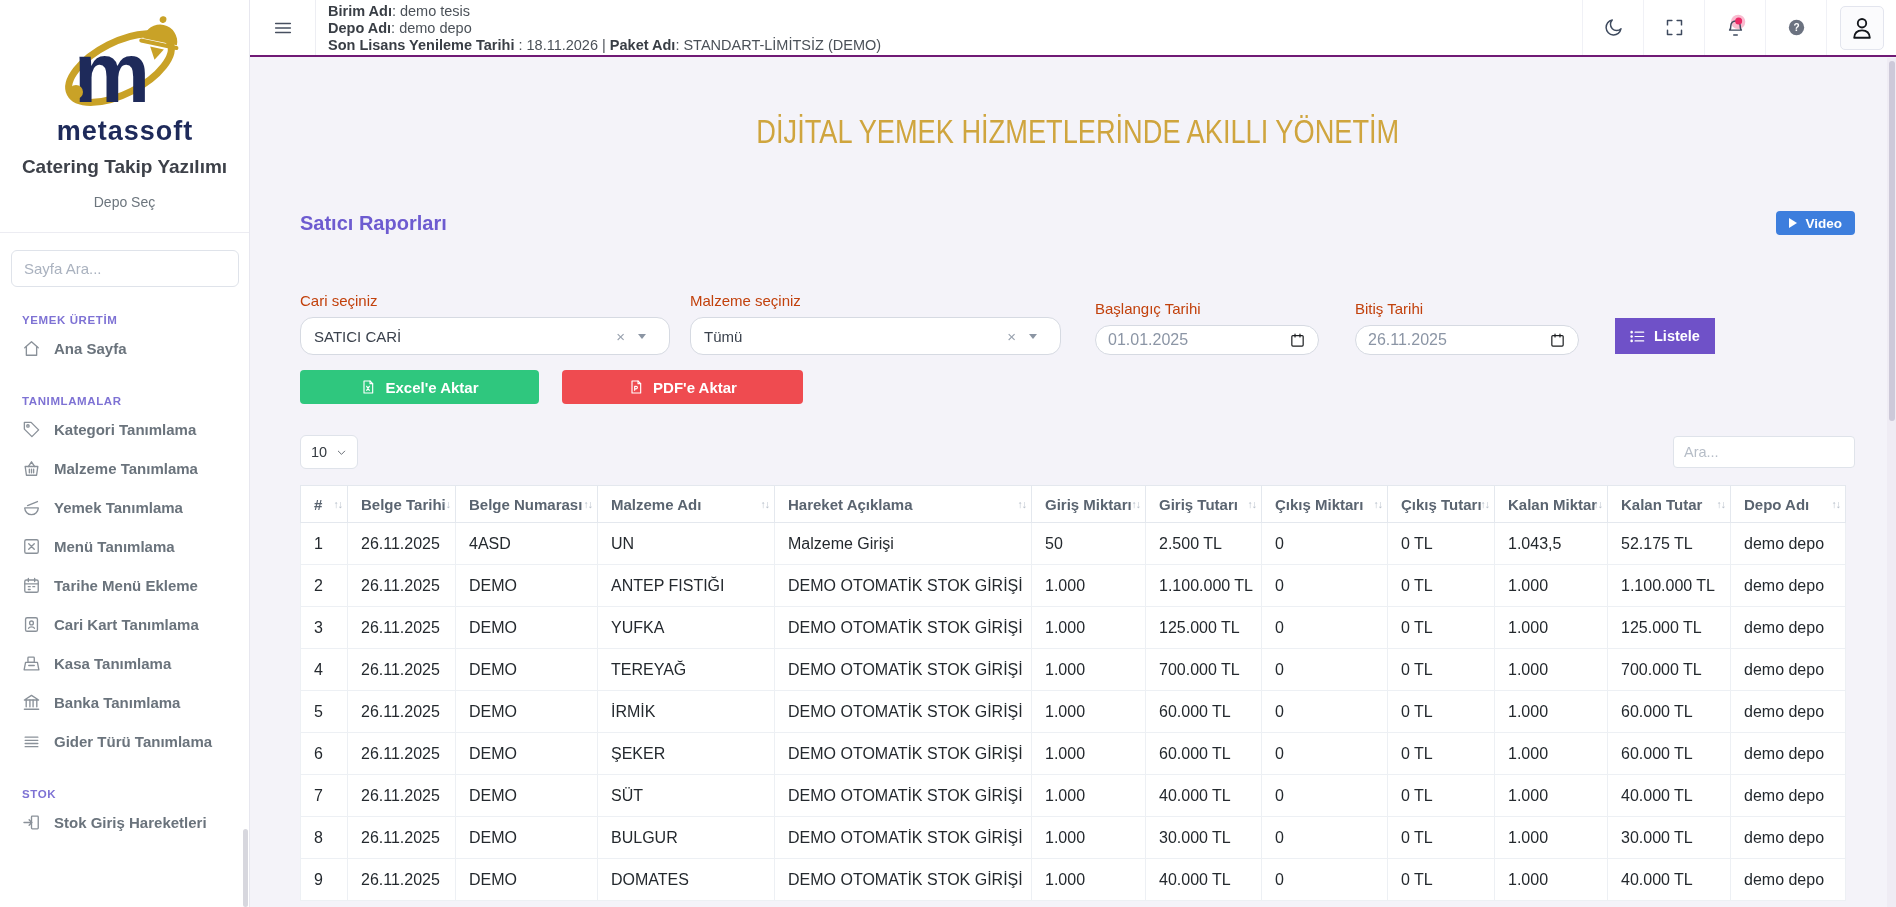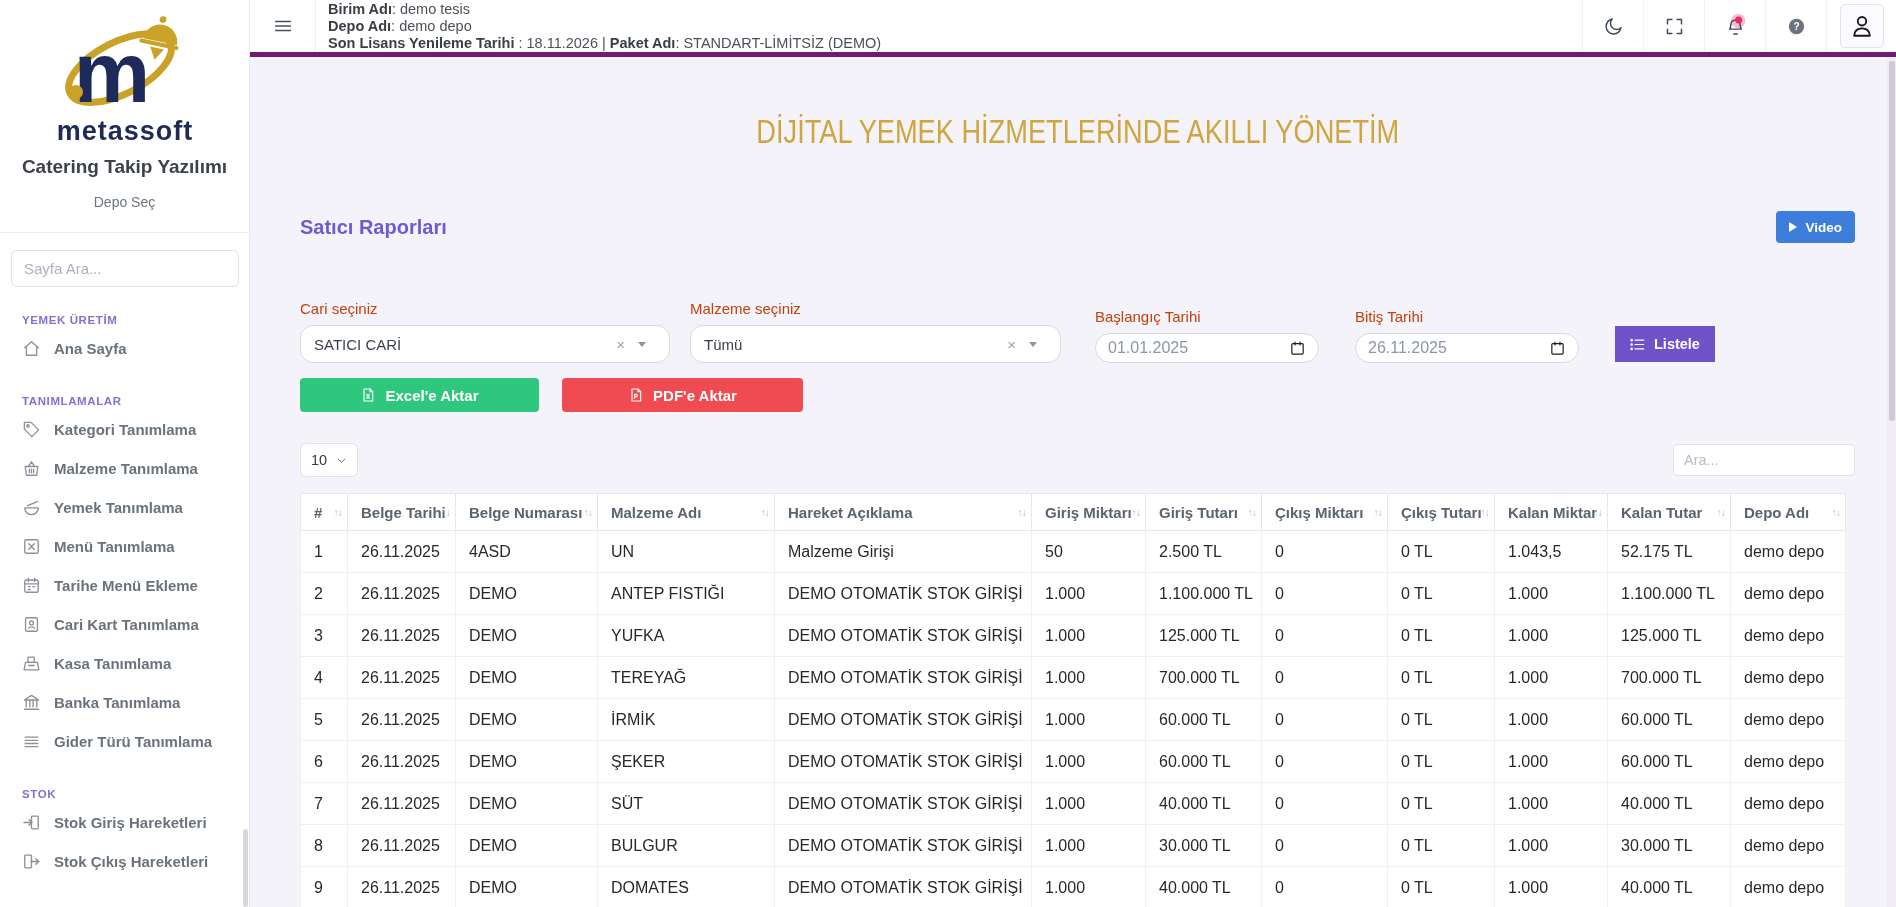--- a/index.html
+++ b/index.html
@@ -16,41 +16,41 @@
   .sidebar-divider{border:none;border-top:1px solid #ececf2;margin-top:22px}
   .sidebar-search{display:block;margin:17px 11px 0;width:228px;height:37px;border:1px solid #dfe3ea;border-radius:6px;padding:13px 12px;font-size:15px;color:#495057;outline:none;background:#fff}
   .sidebar-search::placeholder{color:#aab2bf}
   .nav-section{margin:27px 0 3px 22px;font-size:11.5px;font-weight:700;letter-spacing:.6px;color:#7e72d4}
   .nav-item{display:flex;align-items:center;height:39px;padding-left:22px;color:#6a737c;font-size:15px;font-weight:600;cursor:pointer;white-space:nowrap}
   .nav-ico{width:19px;height:19px;margin-right:13px;color:#8a9199;flex:none}
   .sidebar-scrollthumb{position:absolute;right:1px;bottom:0;width:5px;height:78px;background:#d7d7de;border-radius:3px}
 
   
   .main{flex:1;display:flex;flex-direction:column;background:#f4f3f9;position:relative;min-width:0}
-  .topbar{height:57px;flex:none;background:#fff;border-bottom:5px solid #701a75;display:flex;align-items:stretch}
+  .topbar{height:57px;flex:none;background:#fff;border-bottom:2px solid #701a75;display:flex;align-items:stretch}
   .hamburger-cell{width:66px;flex:none;display:flex;align-items:center;justify-content:center;border-right:1px solid #edeef3;cursor:pointer}
   .hamburger-cell .ico{width:22px;height:22px;color:#475060}
   .topbar-info{flex:1;display:flex;flex-direction:column;justify-content:center;gap:1px;padding-left:12px;min-width:0}
   .info-line{font-size:14.5px;line-height:16px;color:#4b5158;white-space:nowrap}
   .info-line .bold{font-weight:700;color:#393e45}
   .topbar-icons{display:flex;align-items:stretch}
   .icon-cell{width:61px;border-left:1px solid #f0f1f6;display:flex;align-items:center;justify-content:center;cursor:pointer}
   .top-ico{width:21px;height:21px;color:#3e4a5e}
   .top-ico svg{overflow:visible}
   .avatar-cell{width:70px}
   .avatar-box{width:44px;height:44px;border:1px solid #e3e5ee;border-radius:5px;background:#fbfbfd;display:flex;align-items:center;justify-content:center}
   .avatar-box .ico{width:26px;height:26px;color:#14171c}
 
   
   .content{flex:1;padding:0 41px 0 50px;overflow:hidden}
   .banner-title{margin-top:55px;text-align:center;font-size:34px;color:#cfa53e;font-weight:400;white-space:nowrap}
   .banner-title span{display:inline-block;transform:scaleX(.8)}
   .page-head{margin-top:60px;display:flex;align-items:center;justify-content:space-between}
   .page-title{font-size:20px;font-weight:700;color:#6d5bd0}
-  .video-btn{height:32px;padding:0 13px;background:#3d7edd;color:#fff;border:none;border-radius:4px;font-size:13.5px;font-weight:600;display:flex;align-items:center;gap:8px;cursor:pointer;font-family:inherit}
+  .video-btn{height:24px;padding:0 13px;background:#3d7edd;color:#fff;border:none;border-radius:4px;font-size:13.5px;font-weight:600;display:flex;align-items:center;gap:8px;cursor:pointer;font-family:inherit}
   .play-icon{width:0;height:0;border-left:8px solid #fff;border-top:5px solid transparent;border-bottom:5px solid transparent}
 
   .filters{margin-top:57px;display:flex;align-items:flex-end}
   .fgroup{display:flex;flex-direction:column}
   .flabel{font-size:15px;color:#c2410c;margin-bottom:8px}
   .select{height:38px;background:#fff;border:1px solid #d6dae2;border-radius:13px;display:flex;align-items:center;padding:0 23px 0 13px;cursor:pointer}
   .select-value{flex:1;font-size:15px;color:#3a414c;white-space:nowrap;overflow:hidden}
   .select-clear{color:#98a1ae;font-size:15px;margin-right:13px}
   .caret{width:0;height:0;border-left:4.5px solid transparent;border-right:4.5px solid transparent;border-top:5.5px solid #8b95a3}
   .w-cari{width:370px;margin-right:20px}
@@ -208,29 +208,20 @@
         <div class="nav-section">STOK</div>
         <div class="nav-item">
           <span class="nav-ico ico">
             <svg viewBox="0 0 24 24">
               <rect x="12" y="4" width="8.5" height="16" rx="1"></rect>
               <path d="M2.5 12h10M9 8.5l3.5 3.5L9 15.5"></path>
             </svg>
           </span>
           <span class="nav-label">Stok Giriş Hareketleri</span>
         </div>
-        <div class="nav-item">
-          <span class="nav-ico ico">
-            <svg viewBox="0 0 24 24">
-              <rect x="3.5" y="4" width="8.5" height="16" rx="1"></rect>
-              <path d="M11 12h10.5M17.5 8.5L21 12l-3.5 3.5"></path>
-            </svg>
-          </span>
-          <span class="nav-label">Stok Çıkış Hareketleri</span>
-        </div>
       </nav>
     <div class="sidebar-scrollthumb"></div>
   </aside>
 
   <div class="main">
 
     <header class="topbar">
       <div class="hamburger-cell">
         <span class="ico">
           <svg viewBox="0 0 24 24" stroke-width="2.2">

